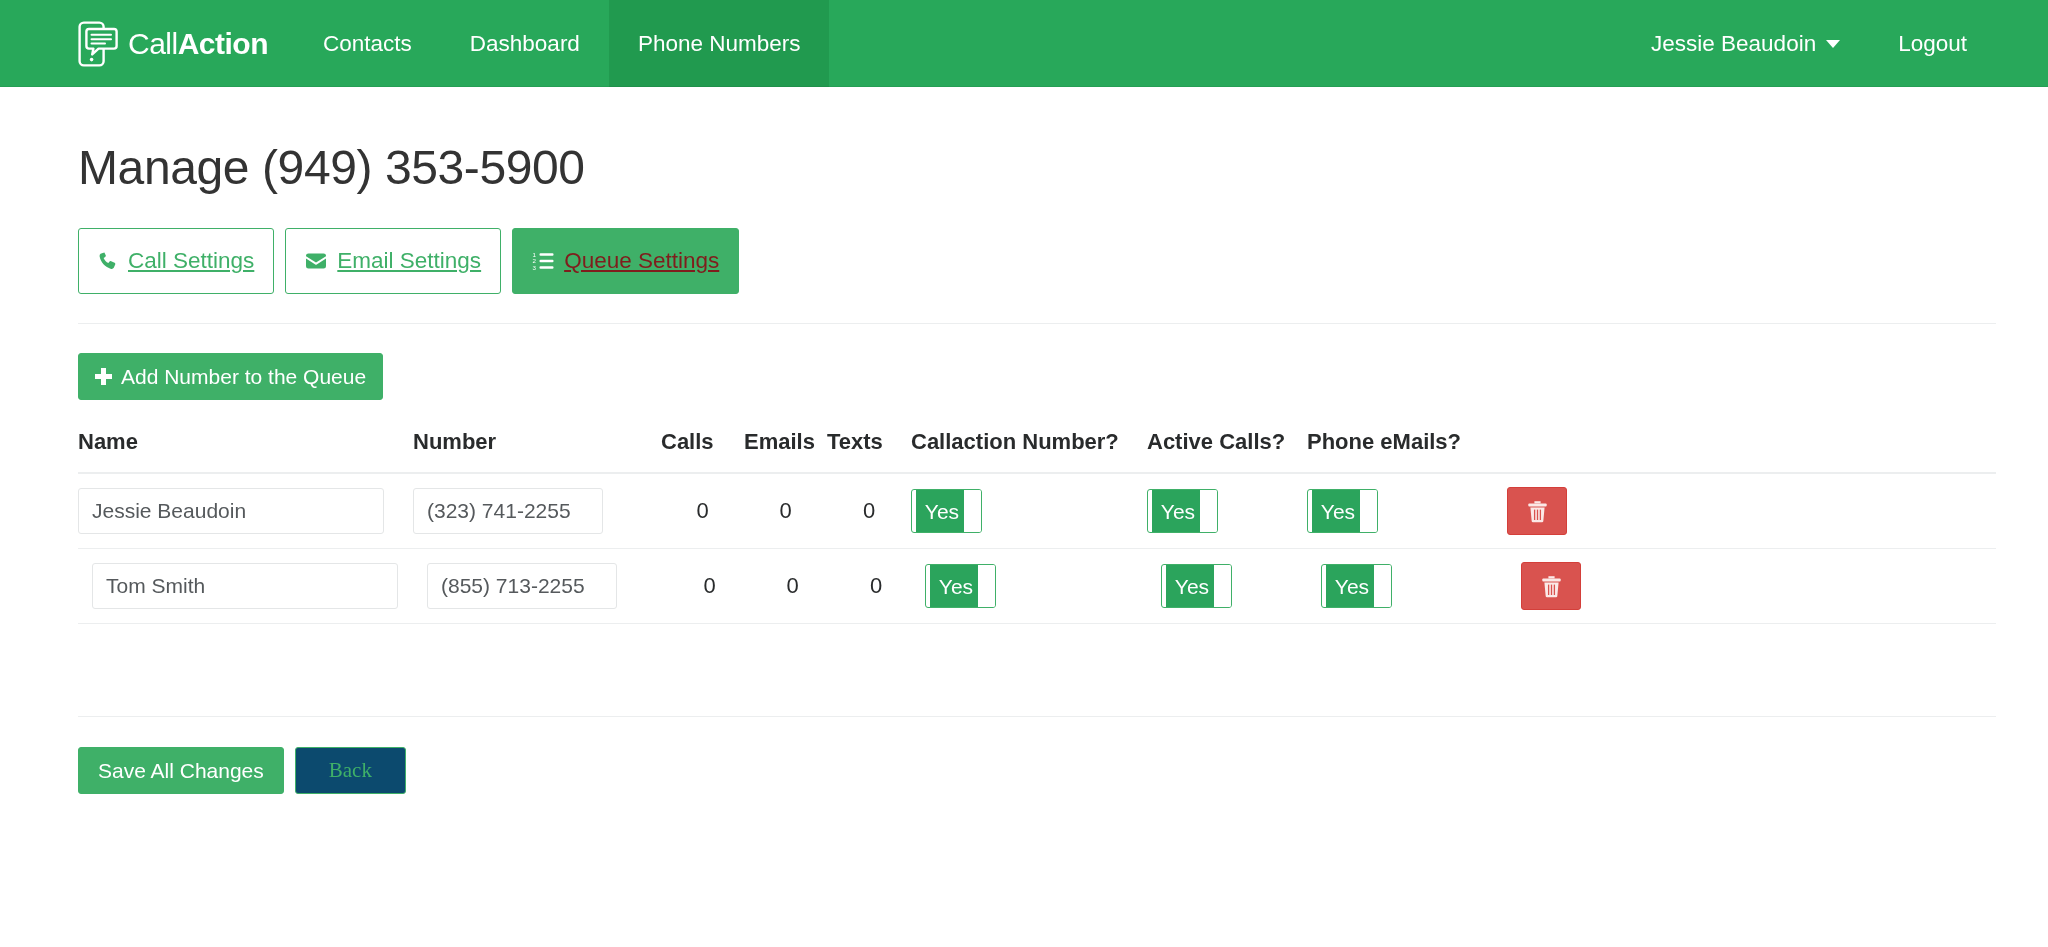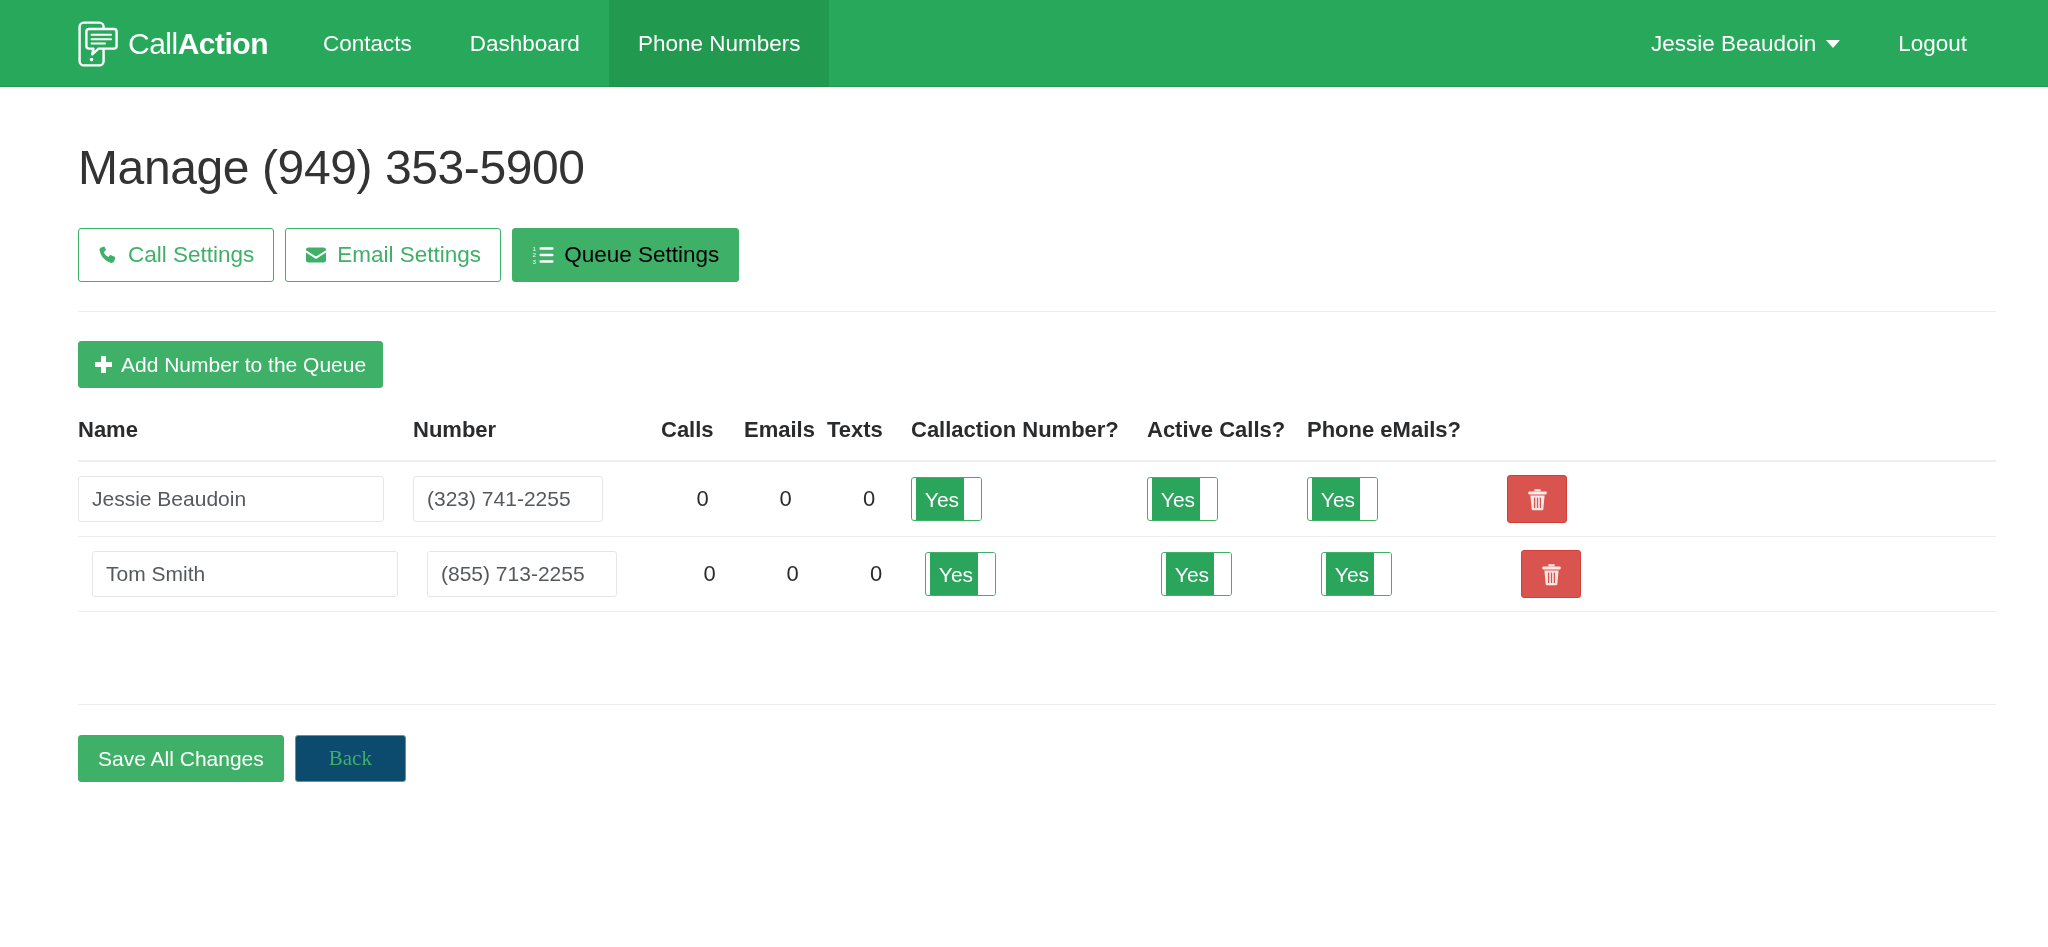--- a/index.html
+++ b/index.html
@@ -87,35 +87,36 @@
   
   .btn-group {
     display: flex;
     margin-top: 33px;
     gap: 11px;
   }
   .tab-btn {
     display: inline-flex;
     align-items: center;
     gap: 10px;
-    height: 54px;
+    height: 66px;
     padding: 16px 19px;
     font-size: 22.5px;
     border: 1px solid #3fb068;
     background: #ffffff;
     color: #3fb068;
     border-radius: 3px;
     cursor: pointer;
     font-family: inherit;
     white-space: nowrap;
+    text-decoration: underline;
   }
   .tab-btn.active {
     background: #3fb068;
     border-color: #3fb068;
-    color: #000000;
+    color: #7f1d1d;
   }
   .tab-btn svg { display: block; flex: none; }
 
   hr.divider {
     border: 0;
     border-top: 1px solid #eceeef;
     margin: 29px 0 0 0;
   }
 
   

